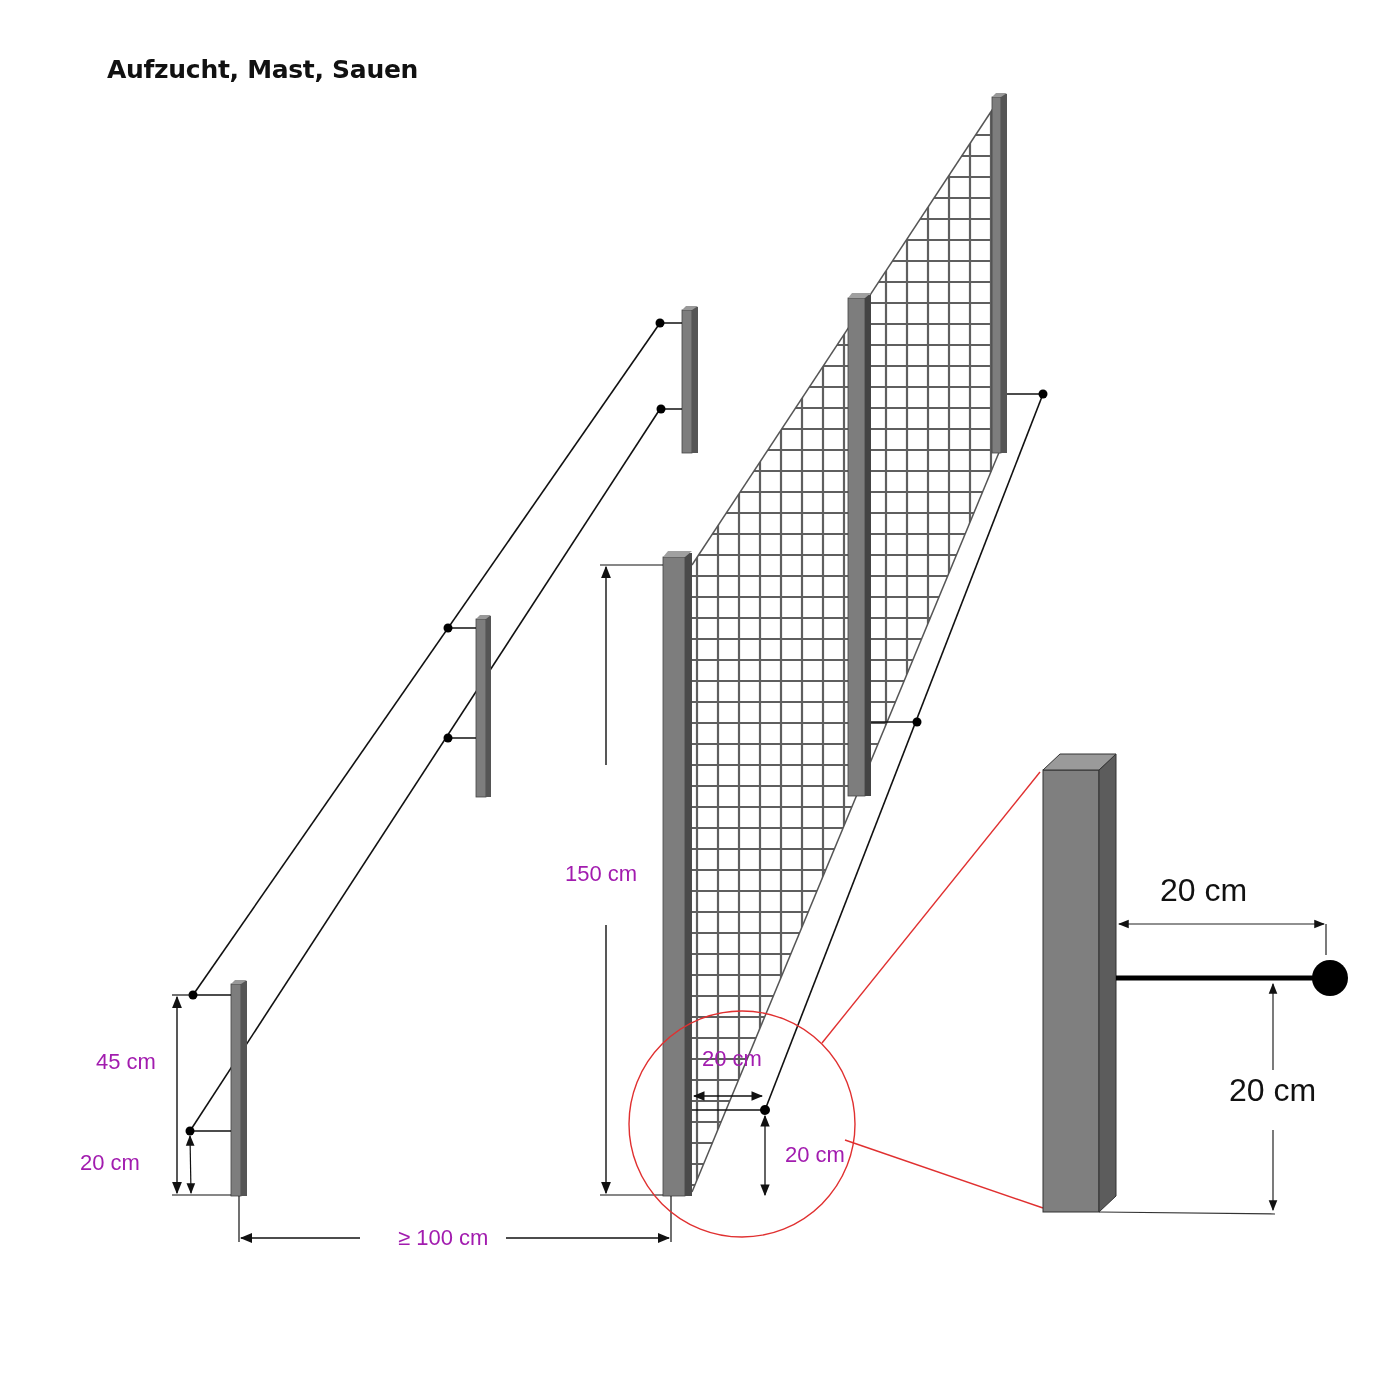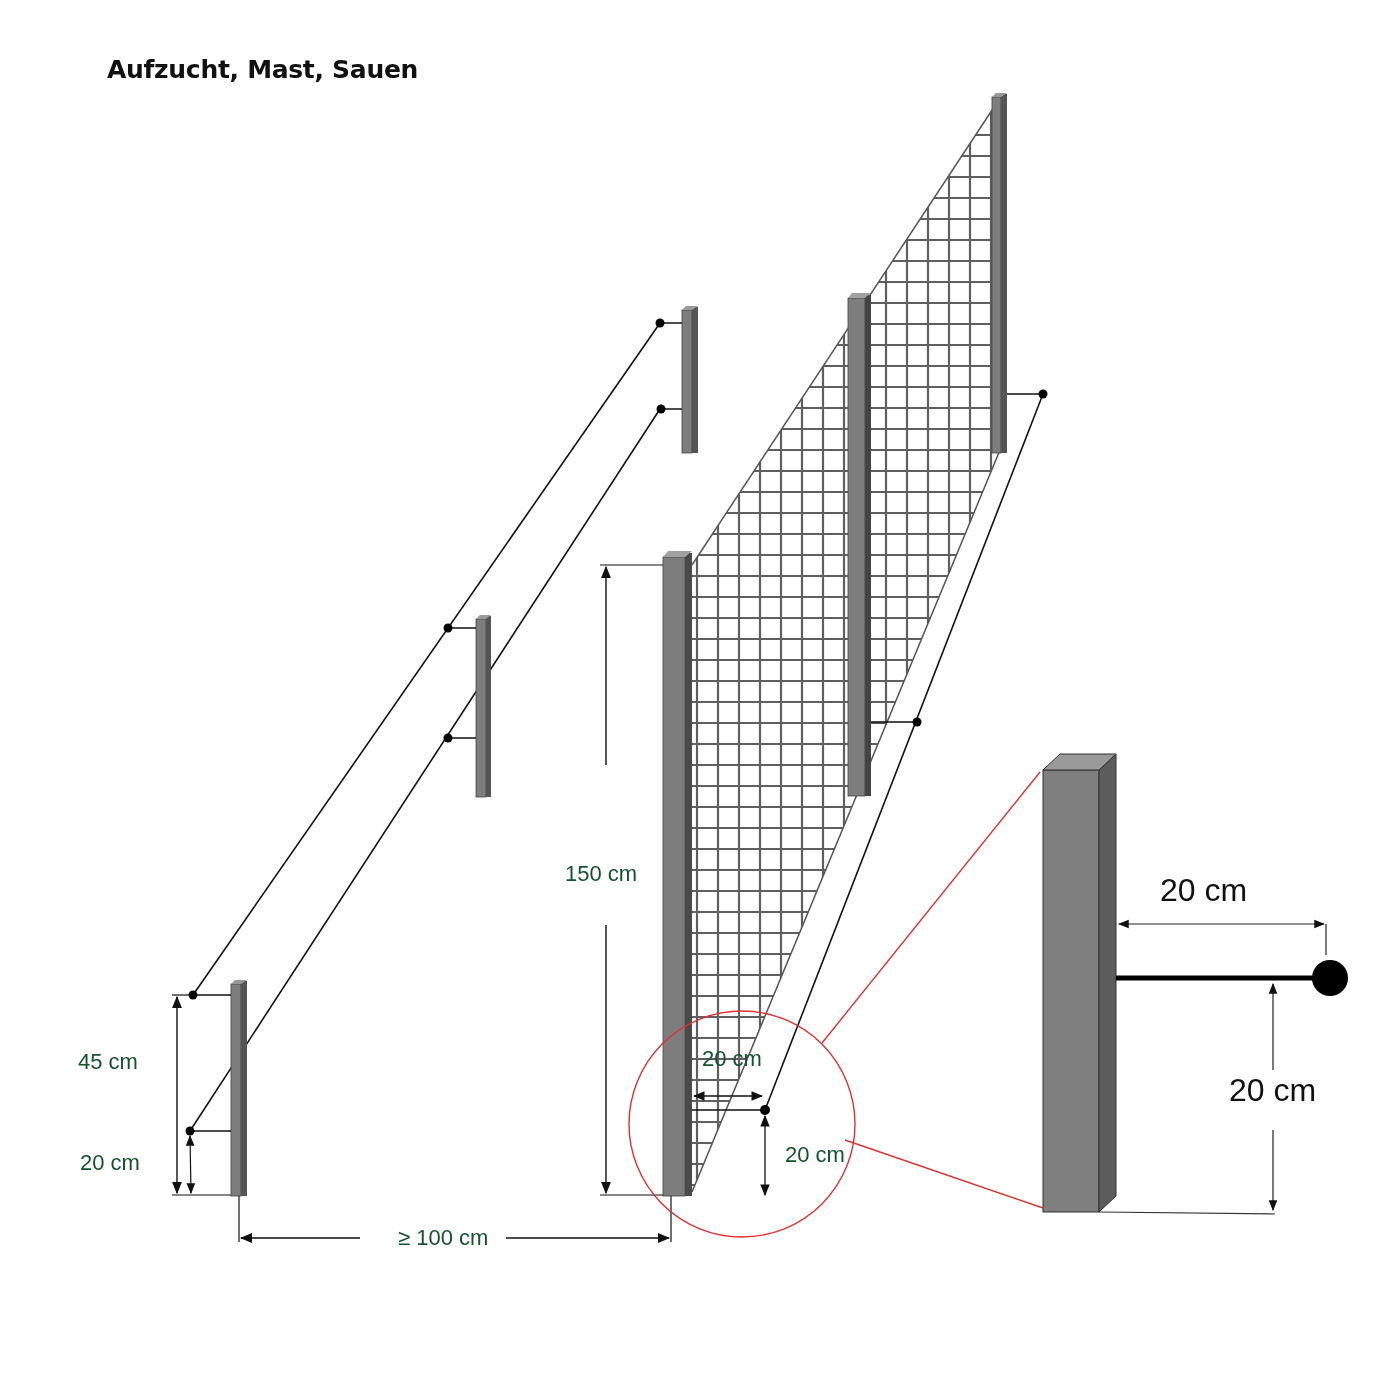--- a/index.html
+++ b/index.html
@@ -1,19 +1,19 @@
 <!DOCTYPE html>
 <html><head>
   <meta charset="utf-8">
   <style>
     html, body { margin: 0; padding: 0; background: #ffffff; }
     body { width: 1400px; height: 1398px; position: relative; overflow: hidden; font-family: "Liberation Sans", sans-serif; }
     #stage { position: absolute; left: 0; top: 0; width: 1400px; height: 1098px; }
     .title { position: absolute; left: 107px; top: 55px; font-family: "DejaVu Sans", sans-serif; font-weight: bold; font-size: 25px; color: #111; letter-spacing: -0.3px; }
-    .lbl { position: absolute; font-family: "Liberation Sans", sans-serif; color: #14532d; white-space: nowrap; background: transparent; }
+    .lbl { position: absolute; font-family: "Liberation Sans", sans-serif; color: #a21caf; white-space: nowrap; background: transparent; }
     .lbl.sm { font-size: 22px; }
     .lbl.lg { font-size: 32px; color: #111; }
   </style>
 </head>
 <body>
 
 <div id="stage">
   <div class="title">Aufzucht, Mast, Sauen</div>
 
   <svg width="1400" height="1398" viewBox="0 0 1400 1398" xmlns="http://www.w3.org/2000/svg" style="position:absolute;left:0;top:0;">
@@ -206,21 +206,21 @@
       <line x1="1116" y1="978" x2="1320" y2="978" stroke="#000" stroke-width="5"></line>
       <circle cx="1330" cy="978" r="18" fill="#000"></circle>
       <line x1="1099" y1="1212" x2="1275" y2="1214" stroke="#333" stroke-width="1.2"></line>
       <line x1="1119" y1="924" x2="1324" y2="924" stroke="#222" stroke-width="1.2" marker-start="url(#arr)" marker-end="url(#arr)"></line>
       <line x1="1326" y1="924" x2="1326" y2="955" stroke="#222" stroke-width="1.2"></line>
       <line x1="1273" y1="984" x2="1273" y2="1070" stroke="#222" stroke-width="1.2" marker-start="url(#arr)"></line>
       <line x1="1273" y1="1130" x2="1273" y2="1210" stroke="#222" stroke-width="1.2" marker-end="url(#arr)"></line>
     </g>
   </svg>
 
-  <div class="lbl sm" style="left:78px;top:1049px;text-align:center;">45 cm</div>
+  <div class="lbl sm" style="left:96px;top:1049px;text-align:center;">45 cm</div>
   <div class="lbl sm" style="left:80px;top:1150px;">20 cm</div>
   <div class="lbl sm" style="left:380px;top:1225px;margin-left:18px;">≥ 100 cm</div>
   <div class="lbl sm" style="left:565px;top:861px;">150 cm</div>
   <div class="lbl sm" style="left:702px;top:1046px;">20 cm</div>
   <div class="lbl sm" style="left:785px;top:1142px;">20 cm</div>
   <div class="lbl lg" style="left:1160px;top:872px;">20 cm</div>
   <div class="lbl lg" style="left:1227px;top:1072px;background:#fff;padding:0 2px;">20 cm</div>
 </div>
 
 </body></html>

